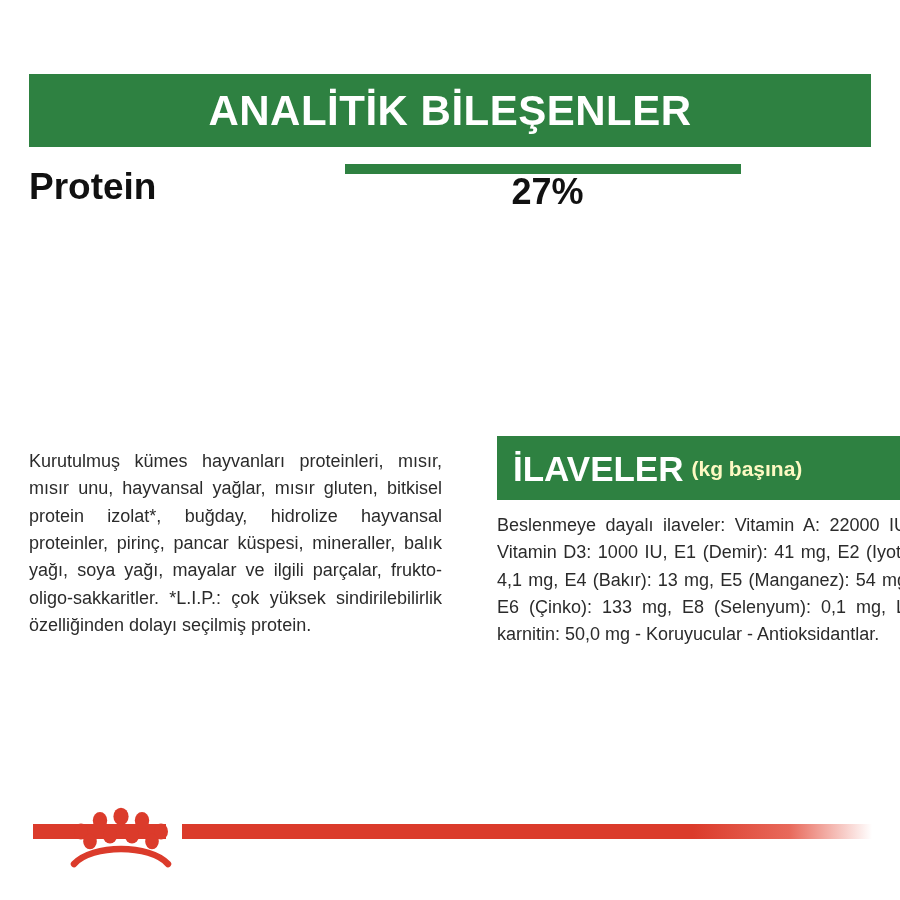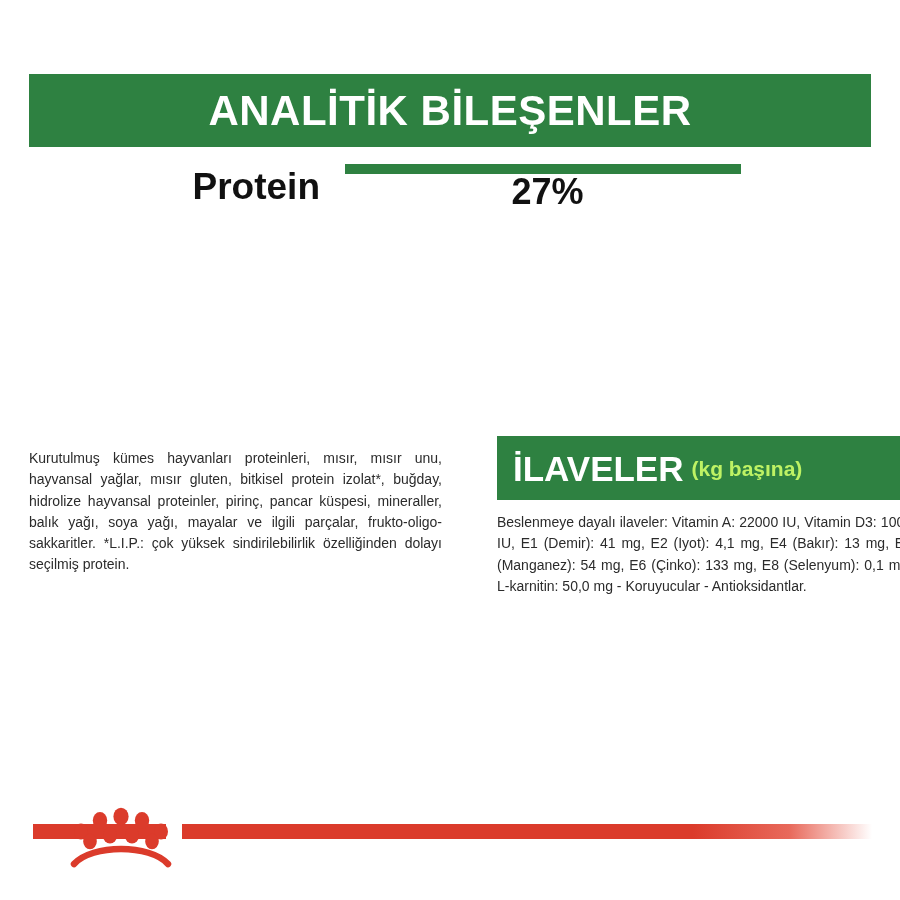--- a/index.html
+++ b/index.html
@@ -61,21 +61,20 @@
     align-items: center;
   }
   .chart-row-0 { top: 4px; }
   .chart-row-1 { top: 58px; }
   .chart-row-2 { top: 112px; }
 
   .chart-label {
     position: absolute;
     left: 0;
     width: 291px;
-    text-align: right;
     color: #111111;
     font-size: 37px;
     font-weight: bold;
     font-family: "Liberation Sans", sans-serif;
     line-height: 46px;
     white-space: nowrap;
   }
   .chart-bar-wrap {
     position: absolute;
     left: 316px;
@@ -128,32 +127,32 @@
   }
   .panel-title {
     color: #ffffff;
     font-size: 35px;
     font-weight: bold;
     font-family: "Liberation Sans", sans-serif;
     line-height: 1;
     white-space: nowrap;
   }
   .panel-subtitle {
-    color: #bef264;
+    color: #fef9c3;
     font-size: 21px;
     font-weight: bold;
     font-family: "Liberation Sans", sans-serif;
     margin-left: 8px;
     line-height: 1;
     white-space: nowrap;
   }
   .panel-body {
     margin-top: 12px;
     color: #2b2b2b;
-    font-size: 14px;
+    font-size: 18px;
     line-height: 1.52;
     font-family: "Liberation Sans", sans-serif;
     text-align: justify;
   }
   .panel-body-left { padding-right: 2px; }
 
   
   .logo-band {
     position: absolute;
     left: 0;

